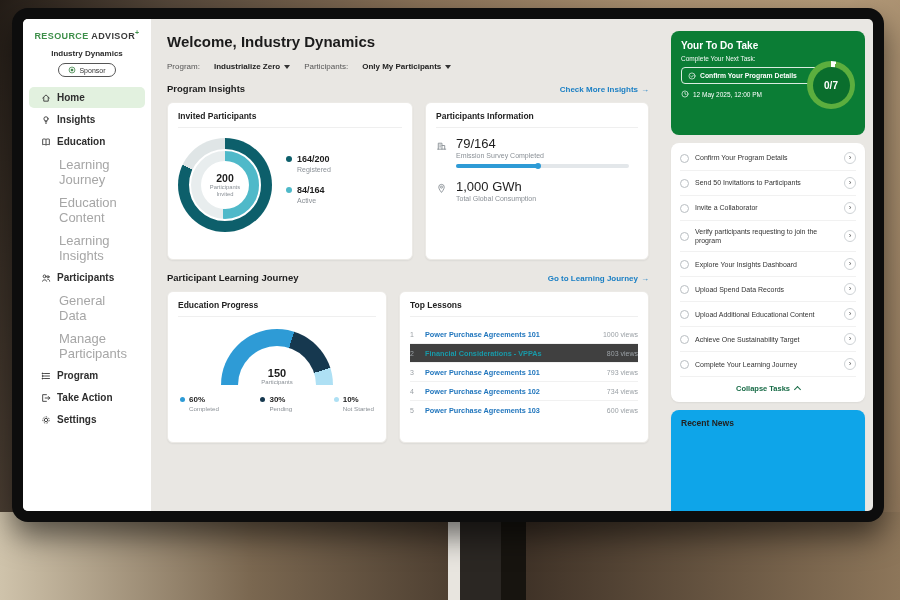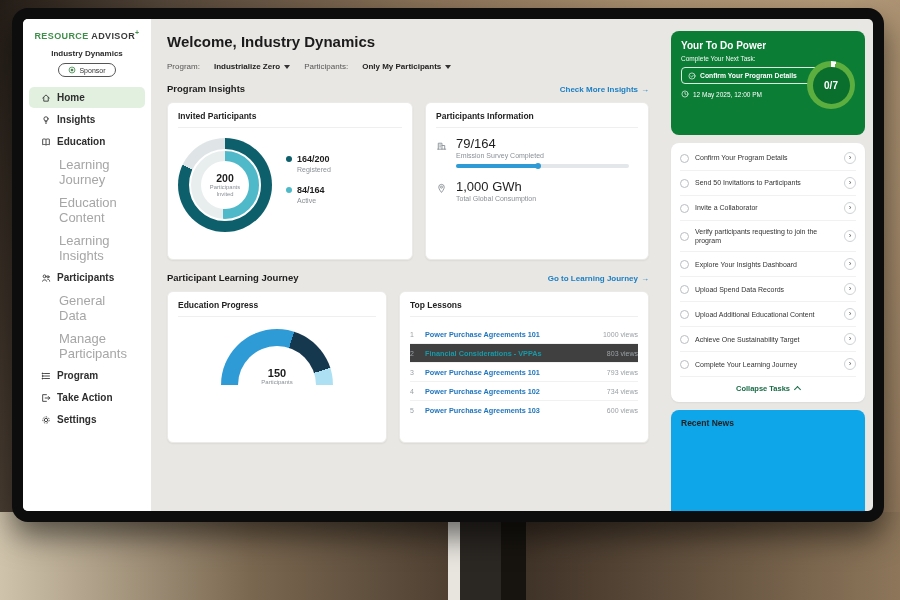--- a/index.html
+++ b/index.html
@@ -325,20 +325,43 @@
             <div class="gauge-wrap">
               <div class="gauge">
                 <div class="arc"></div>
                 <div class="hole"></div>
                 <div class="gc">
                   <div class="gv">150</div>
                   <div class="gl">Participants</div>
                 </div>
               </div>
             </div>
+            <div class="edu-legend">
+              <div class="edu-li">
+                <span class="dot dot-blue"></span>
+                <span>
+                    <div class="ev">60%</div>
+                    <div class="el">Completed</div>
+                  </span>
+              </div>
+              <div class="edu-li">
+                <span class="dot dot-navy"></span>
+                <span>
+                    <div class="ev">30%</div>
+                    <div class="el">Pending</div>
+                  </span>
+              </div>
+              <div class="edu-li">
+                <span class="dot dot-light"></span>
+                <span>
+                    <div class="ev">10%</div>
+                    <div class="el">Not Started</div>
+                  </span>
+              </div>
+            </div>
           </div>
 
           <div class="card card-lessons">
             <div class="card-title">Top Lessons</div>
             <div>
               <div class="lesson-row">
                 <span class="lesson-rank">1</span>
                 <span class="lesson-title">Power Purchase Agreements 101</span>
                 <span class="lesson-views">1000 views</span>
               </div>
@@ -362,21 +385,21 @@
                 <span class="lesson-title">Power Purchase Agreements 103</span>
                 <span class="lesson-views">600 views</span>
               </div>
             </div>
           </div>
         </div>
       </main>
 
       <section class="right">
         <div class="todo-card">
-          <div class="todo-title">Your To Do Power</div>
+          <div class="todo-title">Your To Do Take</div>
           <div class="todo-sub">Complete Your Next Task:</div>
           <div class="todo-pill">
             <svg viewBox="0 0 12 12" fill="none" stroke="#fff" stroke-width="1" stroke-linecap="round" stroke-linejoin="round">
                 <circle cx="6" cy="6" r="4.6"></circle>
                 <path d="M4 6.2 5.5 7.6 8.2 4.6"></path>
               </svg>
             <span>Confirm Your Program Details</span>
           </div>
           <div class="todo-due">
             <svg viewBox="0 0 12 12" fill="none" stroke="#fff" stroke-width="1" stroke-linecap="round">

